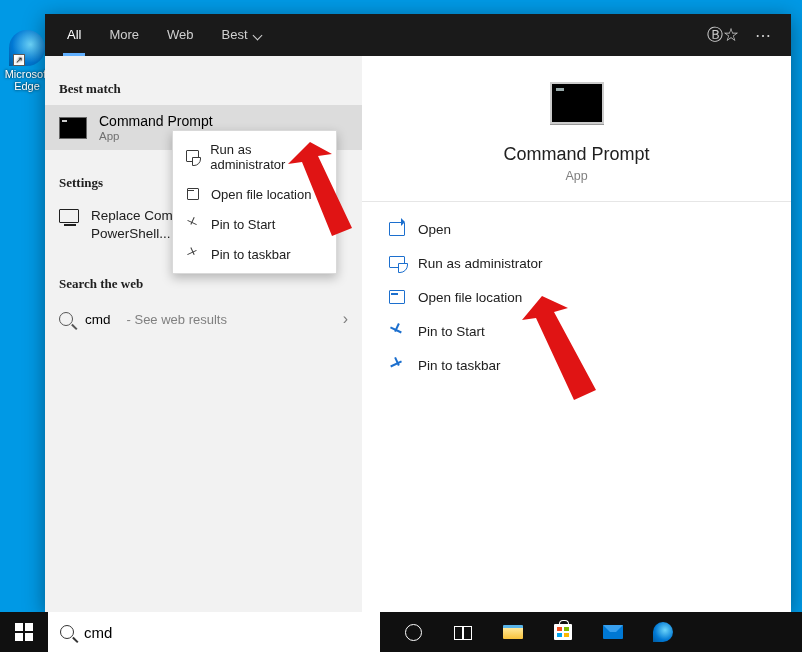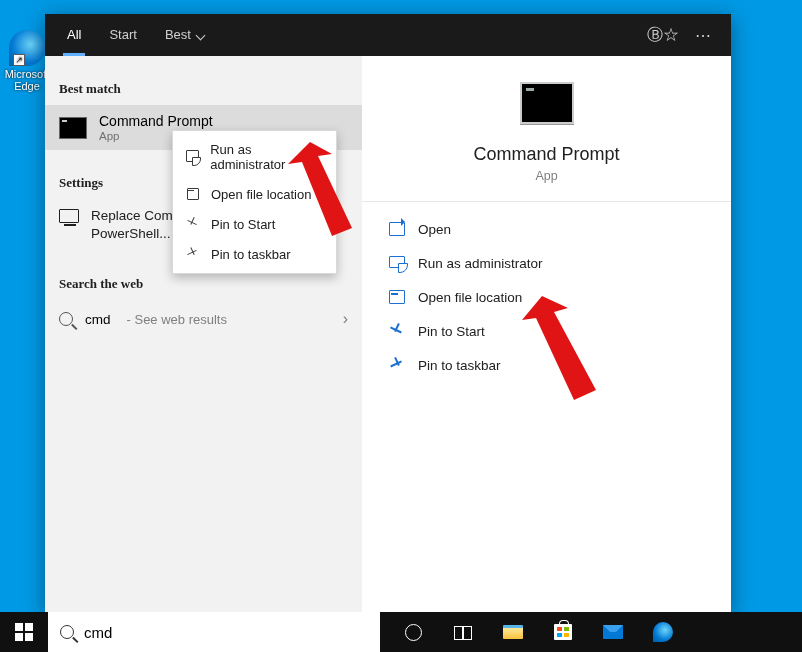--- a/index.html
+++ b/index.html
@@ -4,21 +4,21 @@
 <style>
   * { box-sizing: border-box; margin: 0; padding: 0; font-family: "Segoe UI", Arial, sans-serif; }
   body { width: 802px; height: 652px; background: #0099e5; overflow: hidden; position: relative; }
 
   
   .desktop-icon { position:absolute; top:30px; left:4px; width:46px; text-align:center; color:#fff; font-size:11px; text-shadow:0 0 3px #000; }
   .desktop-icon .edge-circle { width:36px; height:36px; border-radius:50% 50% 50% 0; background: radial-gradient(circle at 60% 40%, #6dd5fa 0%, #0078d4 60%, #005a9e 100%); margin:0 auto 2px; position:relative; }
   .desktop-icon .shortcut { position:absolute; left:4px; bottom:0; width:12px; height:12px; background:#fff; border:1px solid #5a5a5a; font-size:9px; color:#2a2a2a; line-height:10px; }
 
   
-  .search-flyout { position:absolute; left:45px; top:14px; width:686px; height:598px; background:#fff; box-shadow: 0 4px 20px rgba(0,0,0,.4); display:flex; flex-direction:column; }
+  .search-flyout { position:absolute; left:45px; top:14px; width:746px; height:598px; background:#fff; box-shadow: 0 4px 20px rgba(0,0,0,.4); display:flex; flex-direction:column; }
   .tabs { height:42px; background:#1a1a1a; color:#d0d0d0; display:flex; align-items:center; padding:0 8px; }
   .tab { padding: 0 14px; height:42px; line-height:42px; font-size:13px; cursor:pointer; position:relative; }
   .tab.active { color:#fff; }
   .tab.active::after { content:""; position:absolute; left:10px; right:10px; bottom:0; height:3px; background:#61b0ff; }
   .tab .chev { border: solid #d0d0d0; border-width:0 1px 1px 0; display:inline-block; padding:3px; transform:rotate(45deg); margin-left:6px; vertical-align:middle; }
   .tabs-right { margin-left:auto; display:flex; align-items:center; gap:16px; padding-right:10px; }
   .tabs-right span { color:#d0d0d0; font-size:16px; }
 
   .flyout-body { flex:1; display:flex; min-height:0; }
   .left-pane { width:317px; background:#f2f2f2; display:flex; flex-direction:column; font-size:13px; color:#202020; }
@@ -115,21 +115,22 @@
 <div class="desktop-icon">
   <div class="edge-circle">
     <div class="shortcut">↗</div>
   </div>
   <div>Microsoft Edge</div>
 </div>
 
 <div class="search-flyout">
   <div class="tabs">
     <div class="tab active">All</div>
-    <div class="tab">Start</div>
+    <div class="tab">More</div>
+    <div class="tab">Web</div>
     <div class="tab"><span>Best</span><span class="chev"></span></div>
     <div class="tabs-right">
       <span>Ⓑ☆</span>
       <span style="letter-spacing:2px;">⋯</span>
     </div>
   </div>
 
   <div class="flyout-body">
     <div class="left-pane">
       <div class="section-label">Best match</div>

